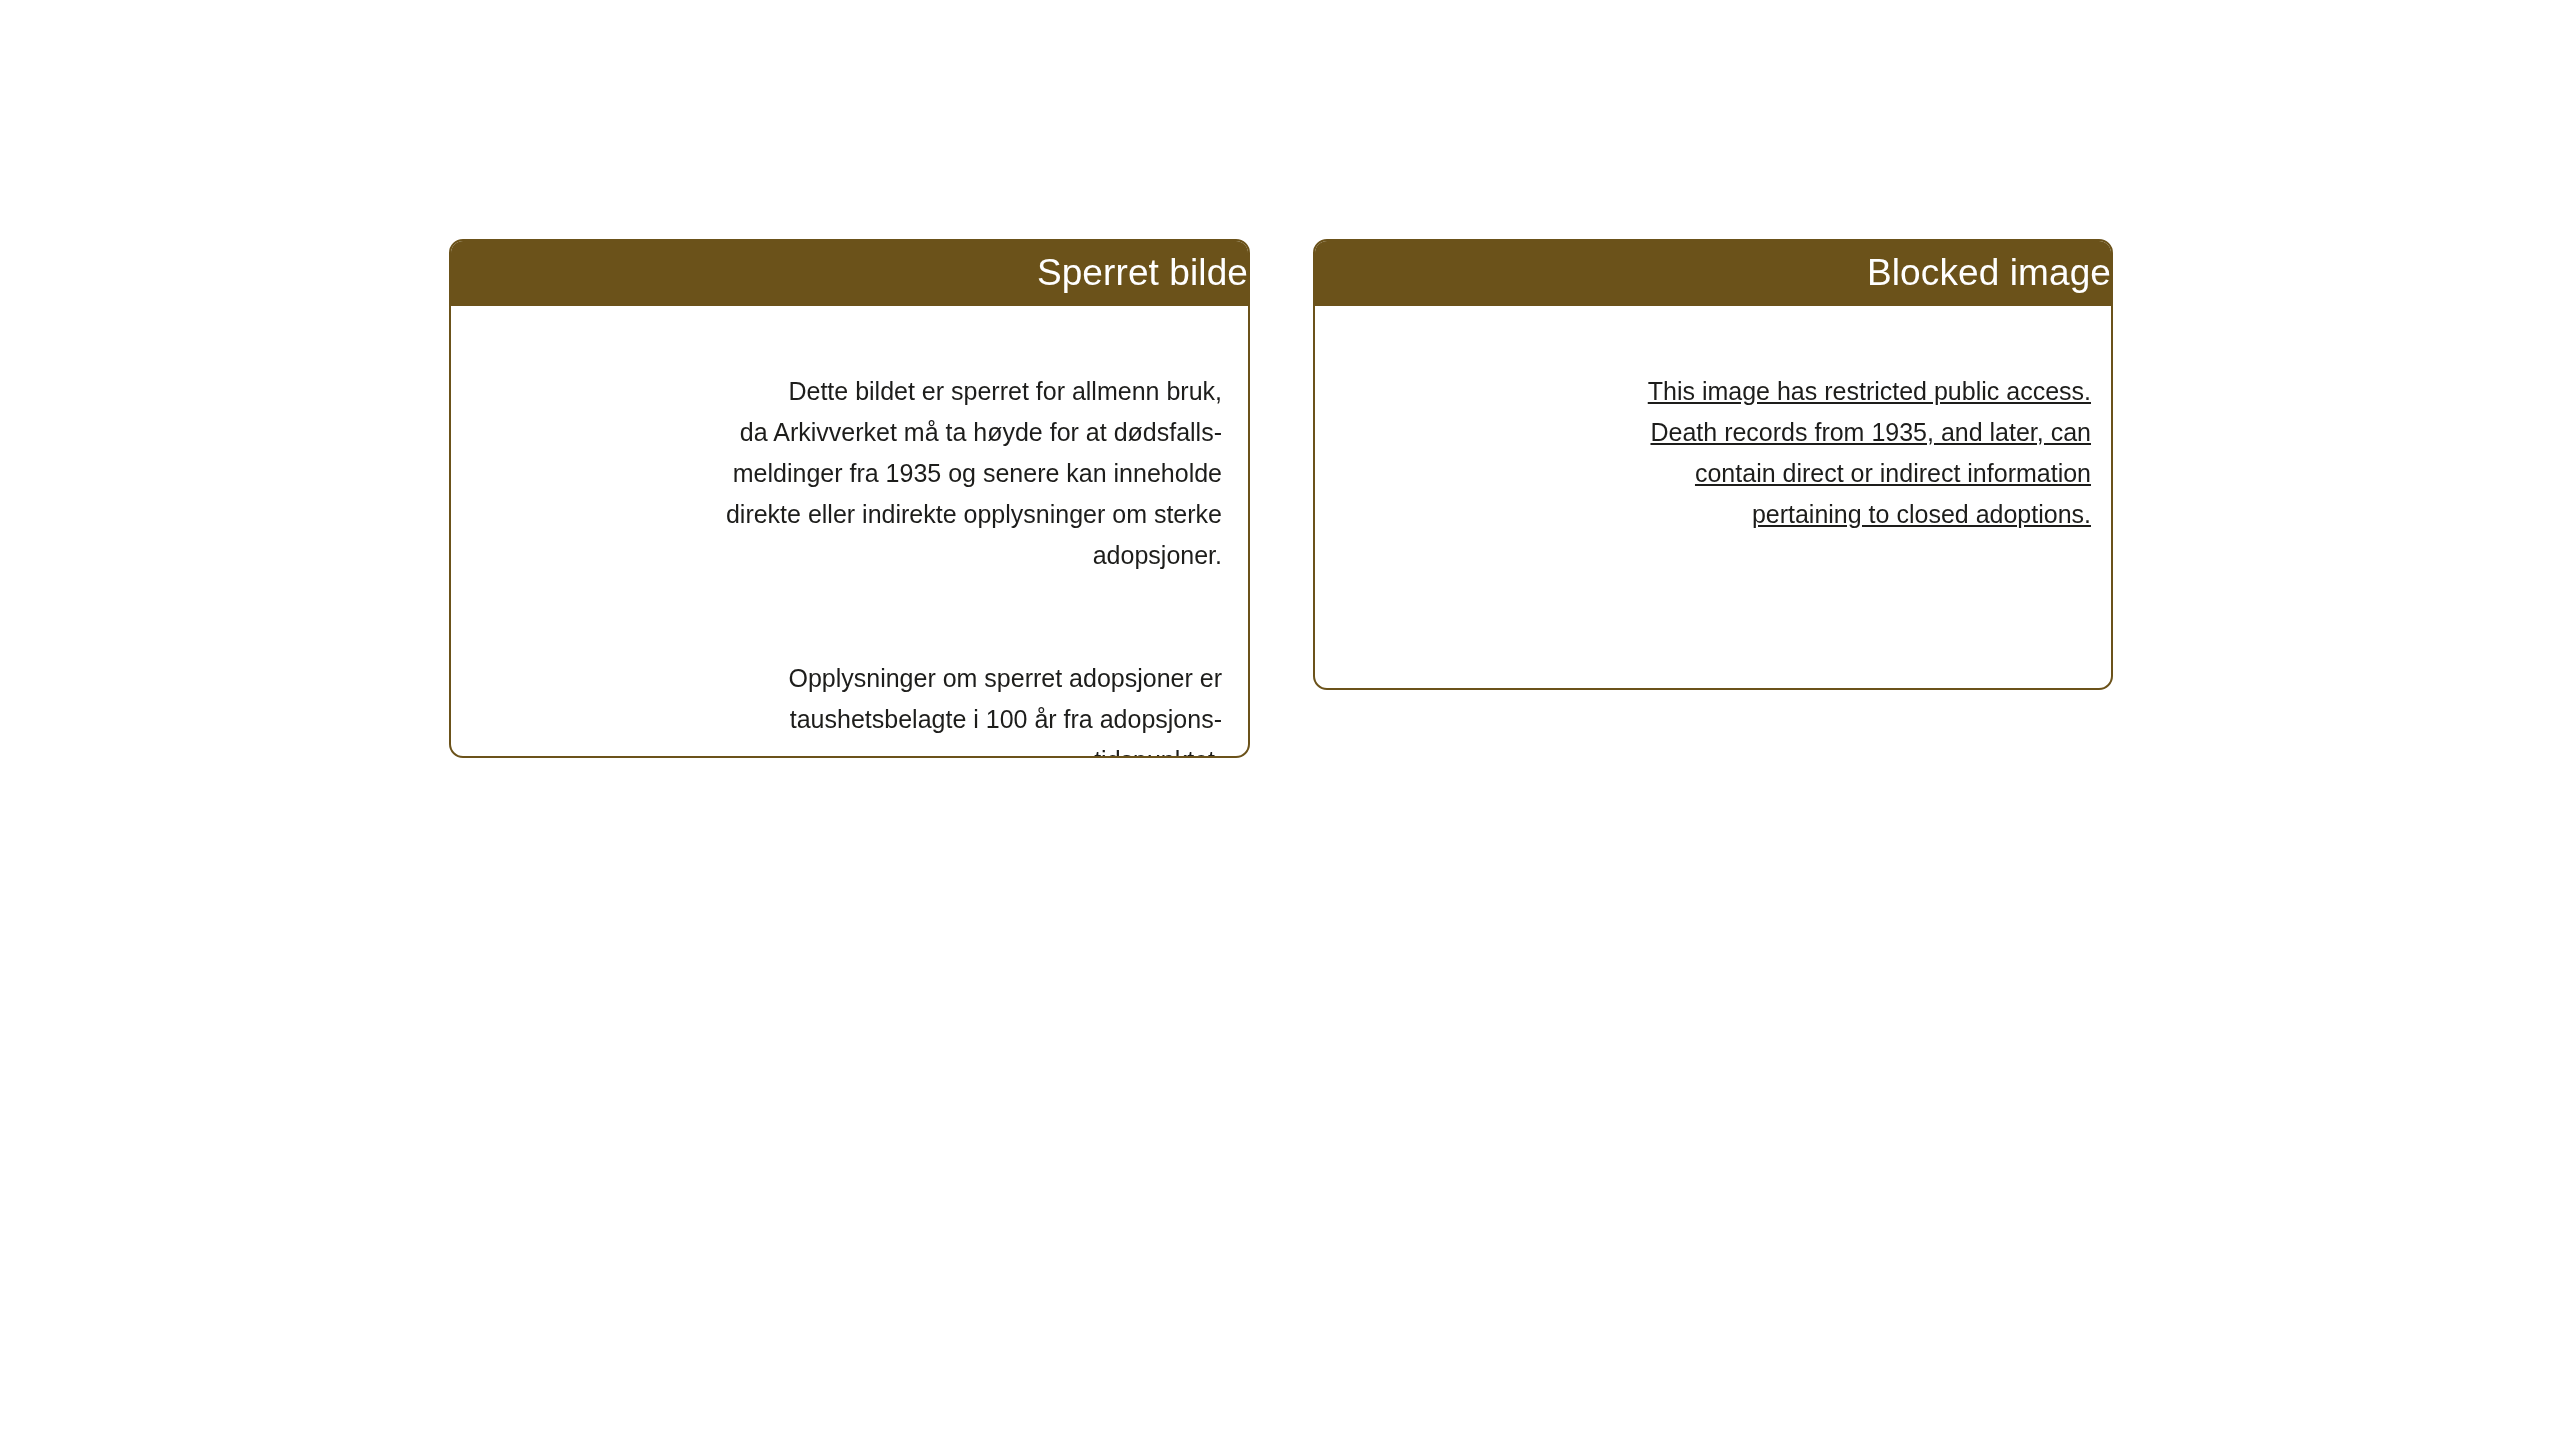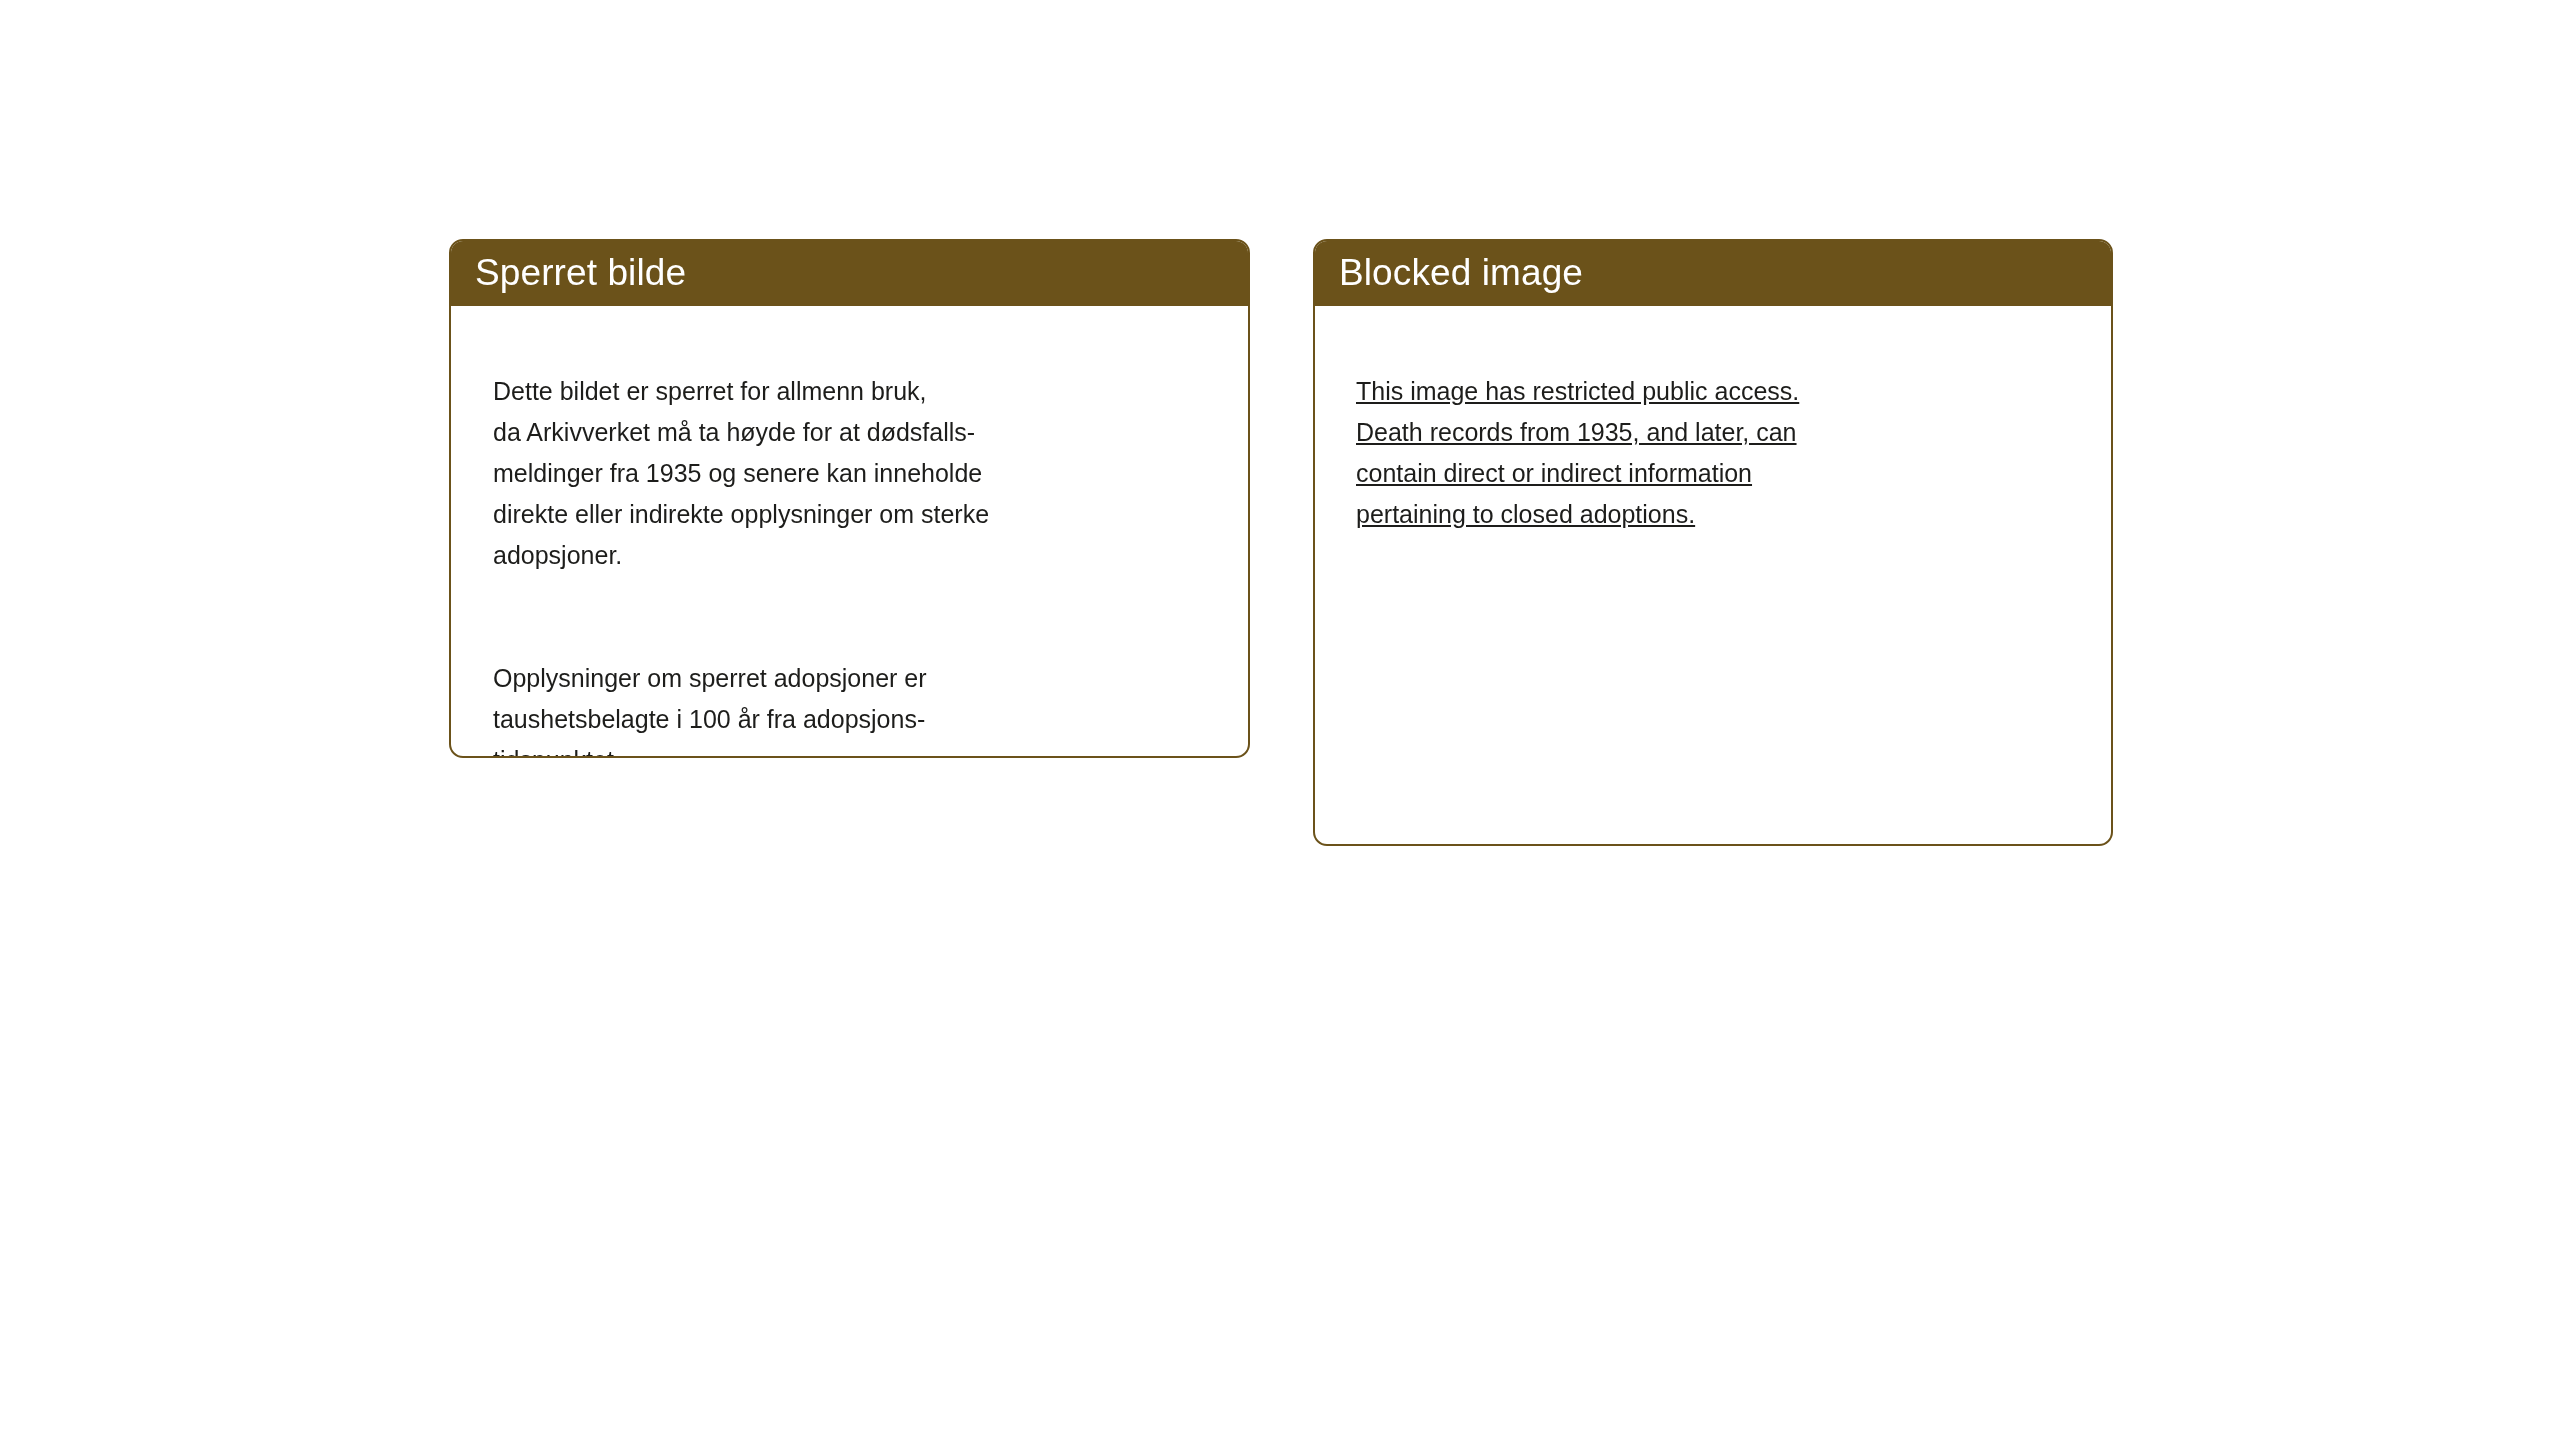--- a/index.html
+++ b/index.html
@@ -12,20 +12,21 @@
   }
   body {
     font-family: "Liberation Sans", sans-serif;
     -webkit-font-smoothing: antialiased;
   }
   #stage {
     position: relative;
     width: 2560px;
     height: 1440px;
     background: #ffffff;
+    text-align: right;
   }
   .panel {
     position: absolute;
     box-sizing: border-box;
     background: #ffffff;
     border: 2px solid #6b521a;
     border-radius: 14px;
     overflow: hidden;
     box-shadow: none;
   }
@@ -58,21 +59,21 @@
   #panel-blocked-image-no {
     left: 449px;
     top: 239px;
     width: 801px;
     height: 519px;
   }
   #panel-blocked-image-en {
     left: 1313px;
     top: 239px;
     width: 800px;
-    height: 607px;
+    height: 451px;
   }
   #panel-blocked-image-en .panel-body {
     padding-left: 41px;
     padding-right: 20px;
     text-decoration: underline;
   }
 </style>
 </head>
 <body>
 

